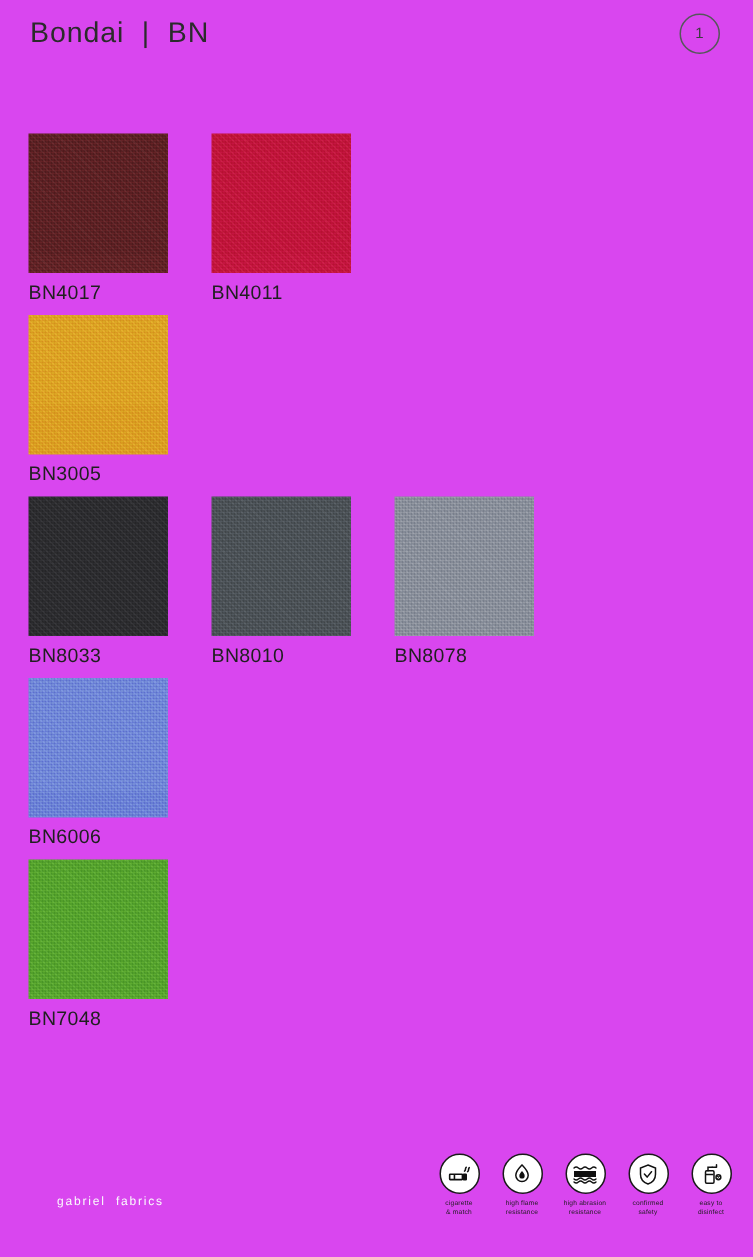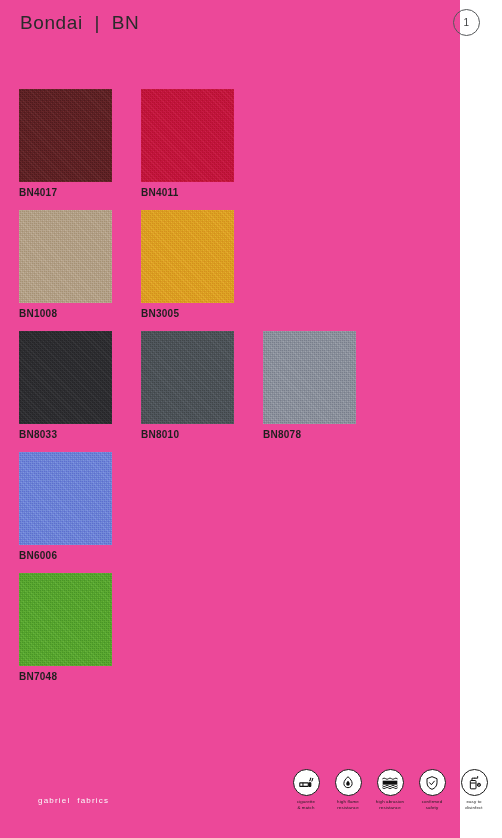--- a/index.html
+++ b/index.html
@@ -8,23 +8,23 @@
   html, body {
     width: 502px;
     height: 838px;
     background: #ffffff;
     font-family: "Liberation Sans", sans-serif;
     overflow: hidden;
   }
 
   .page {
     position: relative;
-    width: 460px;
+    width: 502px;
     height: 838px;
-    background: #ec4899;
+    background: #d946ef;
   }
 
   
   .header {
     position: absolute;
     top: 0; left: 0;
     width: 502px;
     height: 62px;
   }
 
@@ -115,22 +115,22 @@
         rgba(255,255,255,0.05) 1px,
         rgba(0,0,0,0.045) 1px,
         rgba(0,0,0,0.045) 3px);
     opacity: 0.8;
   }
 
   .swatch-code {
     position: absolute;
     left: 0;
     top: 98px;
-    font-size: 10px;
-    font-weight: 700;
+    font-size: 13px;
+    font-weight: 400;
     letter-spacing: 0.25px;
     color: #1f1f1f;
     white-space: nowrap;
   }
 
   
   .footer-symbols {
     position: absolute;
     left: 285px;
     top: 769px;
@@ -200,24 +200,20 @@
           <div class="swatch-chip" style="background: rgb(92, 31, 34);"></div>
           <div class="swatch-code">BN4017</div>
         </div>
         <div class="swatch-cell">
           <div class="swatch-chip" style="background: rgb(196, 19, 58);"></div>
           <div class="swatch-code">BN4011</div>
         </div>
       </div>
       <div class="swatch-row">
         <div class="swatch-cell">
-          <div class="swatch-chip" style="background: rgb(180, 161, 134);"></div>
-          <div class="swatch-code">BN1008</div>
-        </div>
-        <div class="swatch-cell">
           <div class="swatch-chip" style="background: rgb(224, 160, 32);"></div>
           <div class="swatch-code">BN3005</div>
         </div>
       </div>
       <div class="swatch-row">
         <div class="swatch-cell">
           <div class="swatch-chip" style="background: rgb(43, 43, 46);"></div>
           <div class="swatch-code">BN8033</div>
         </div>
         <div class="swatch-cell">

